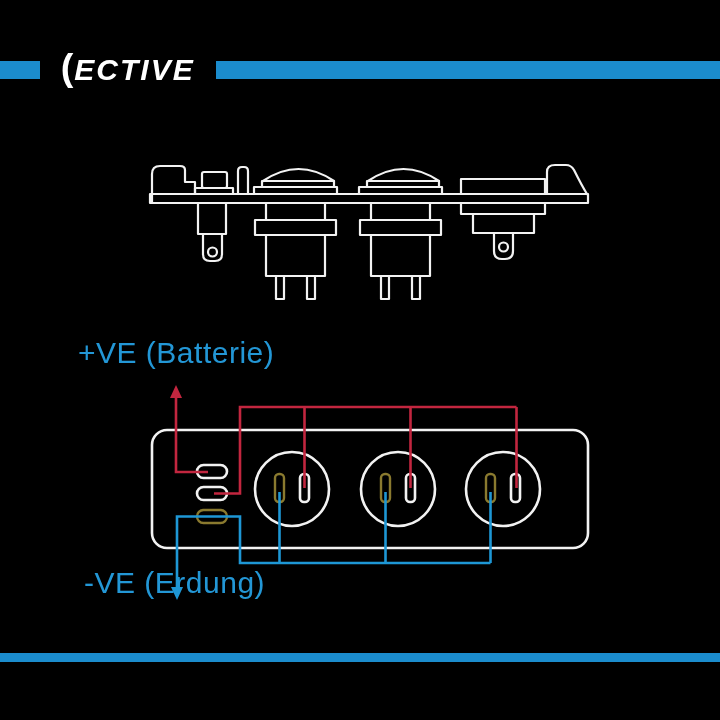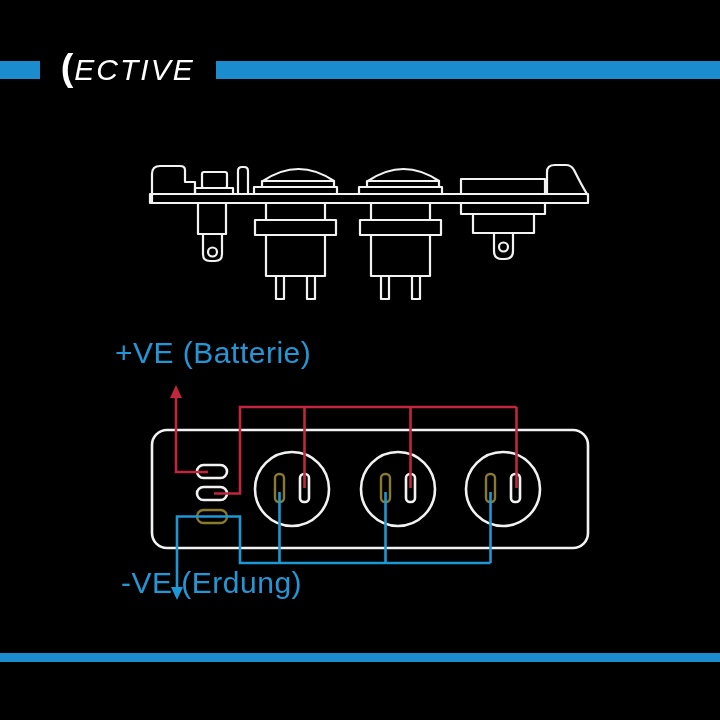--- a/index.html
+++ b/index.html
@@ -30,31 +30,30 @@
     display:flex;align-items:center;justify-content:center;
   }
   .logo-bracket{
     color:#fff;
     font-size:36px;font-weight:700;
     transform:scaleX(1.05) translateY(-2px);
     margin-right:1px;
   }
   .logo-text{
     color:#fff;
-    font-size:30px;font-weight:400;font-style:italic;
+    font-size:30px;font-weight:700;font-style:italic;
     letter-spacing:2px;
   }
   
   .wire-label{
     position:absolute;
     color:var(--accent-blue);
     font-size:30px;
     letter-spacing:0.5px;
     white-space:nowrap;
-    margin-left:37px;
   }
   .label-pos{left:78px;top:336px;}
   .label-neg{left:84px;top:566px;}
   
   .artwork{position:absolute;left:0;top:0;}
   .w{stroke:var(--line-white);fill:none;stroke-width:2.2;stroke-linejoin:round;stroke-linecap:round;}
   .w2{stroke:var(--line-white);fill:none;stroke-width:2.6;stroke-linejoin:round;}
   .y{stroke:var(--contact-yellow);fill:none;stroke-width:2.4;stroke-linejoin:round;}
   .r{stroke:var(--wire-red);fill:none;stroke-width:2.6;stroke-linejoin:miter;}
   .b{stroke:var(--wire-blue);fill:none;stroke-width:2.6;stroke-linejoin:miter;}

